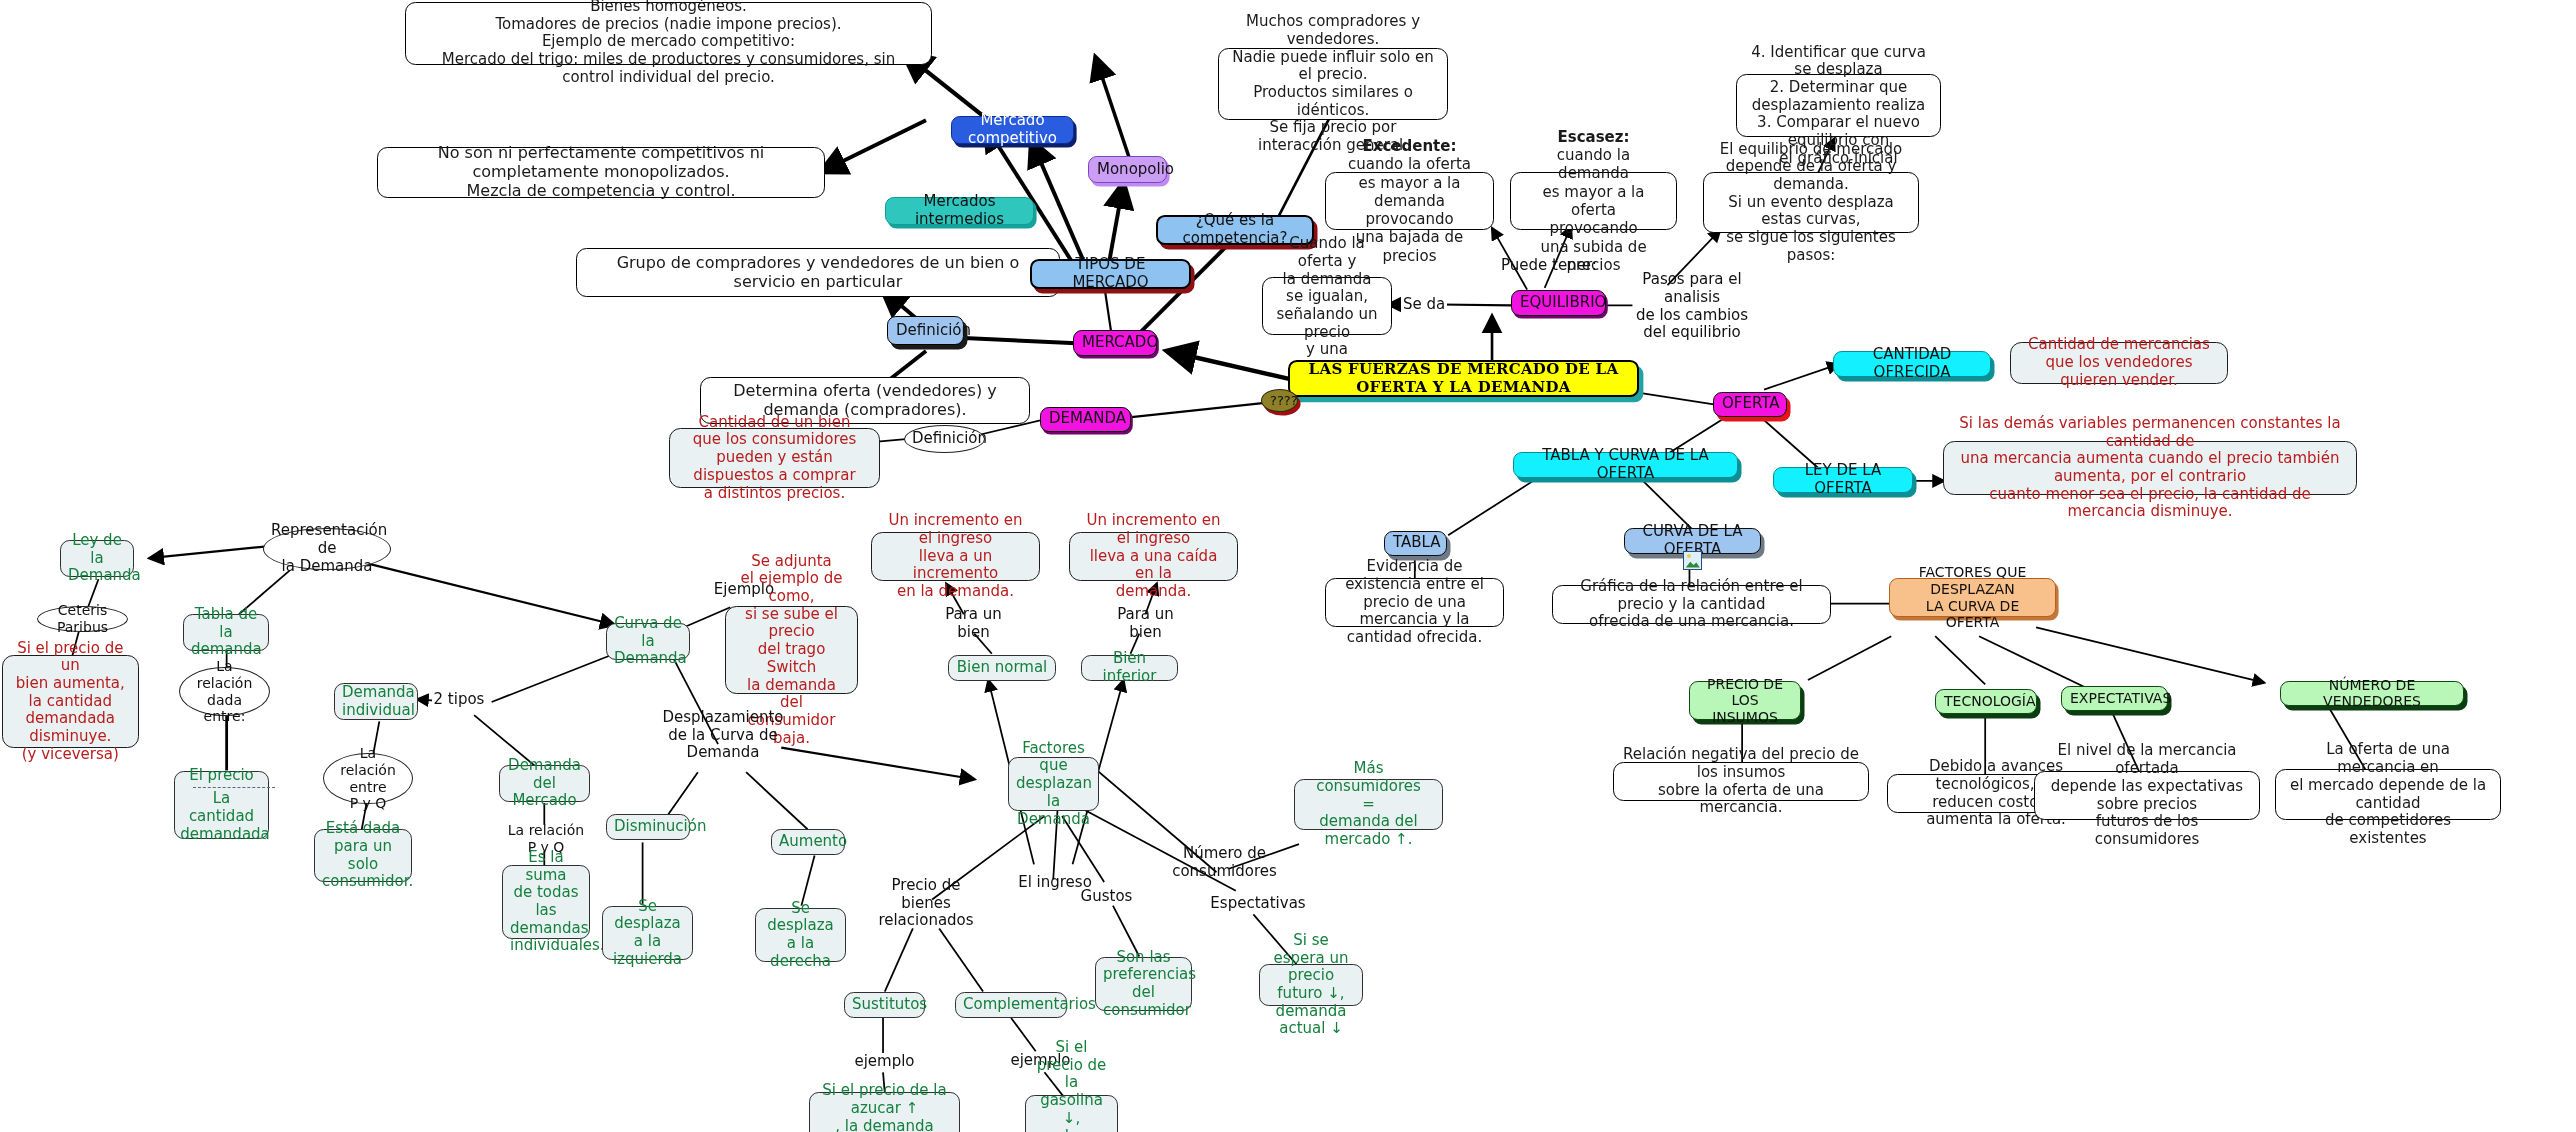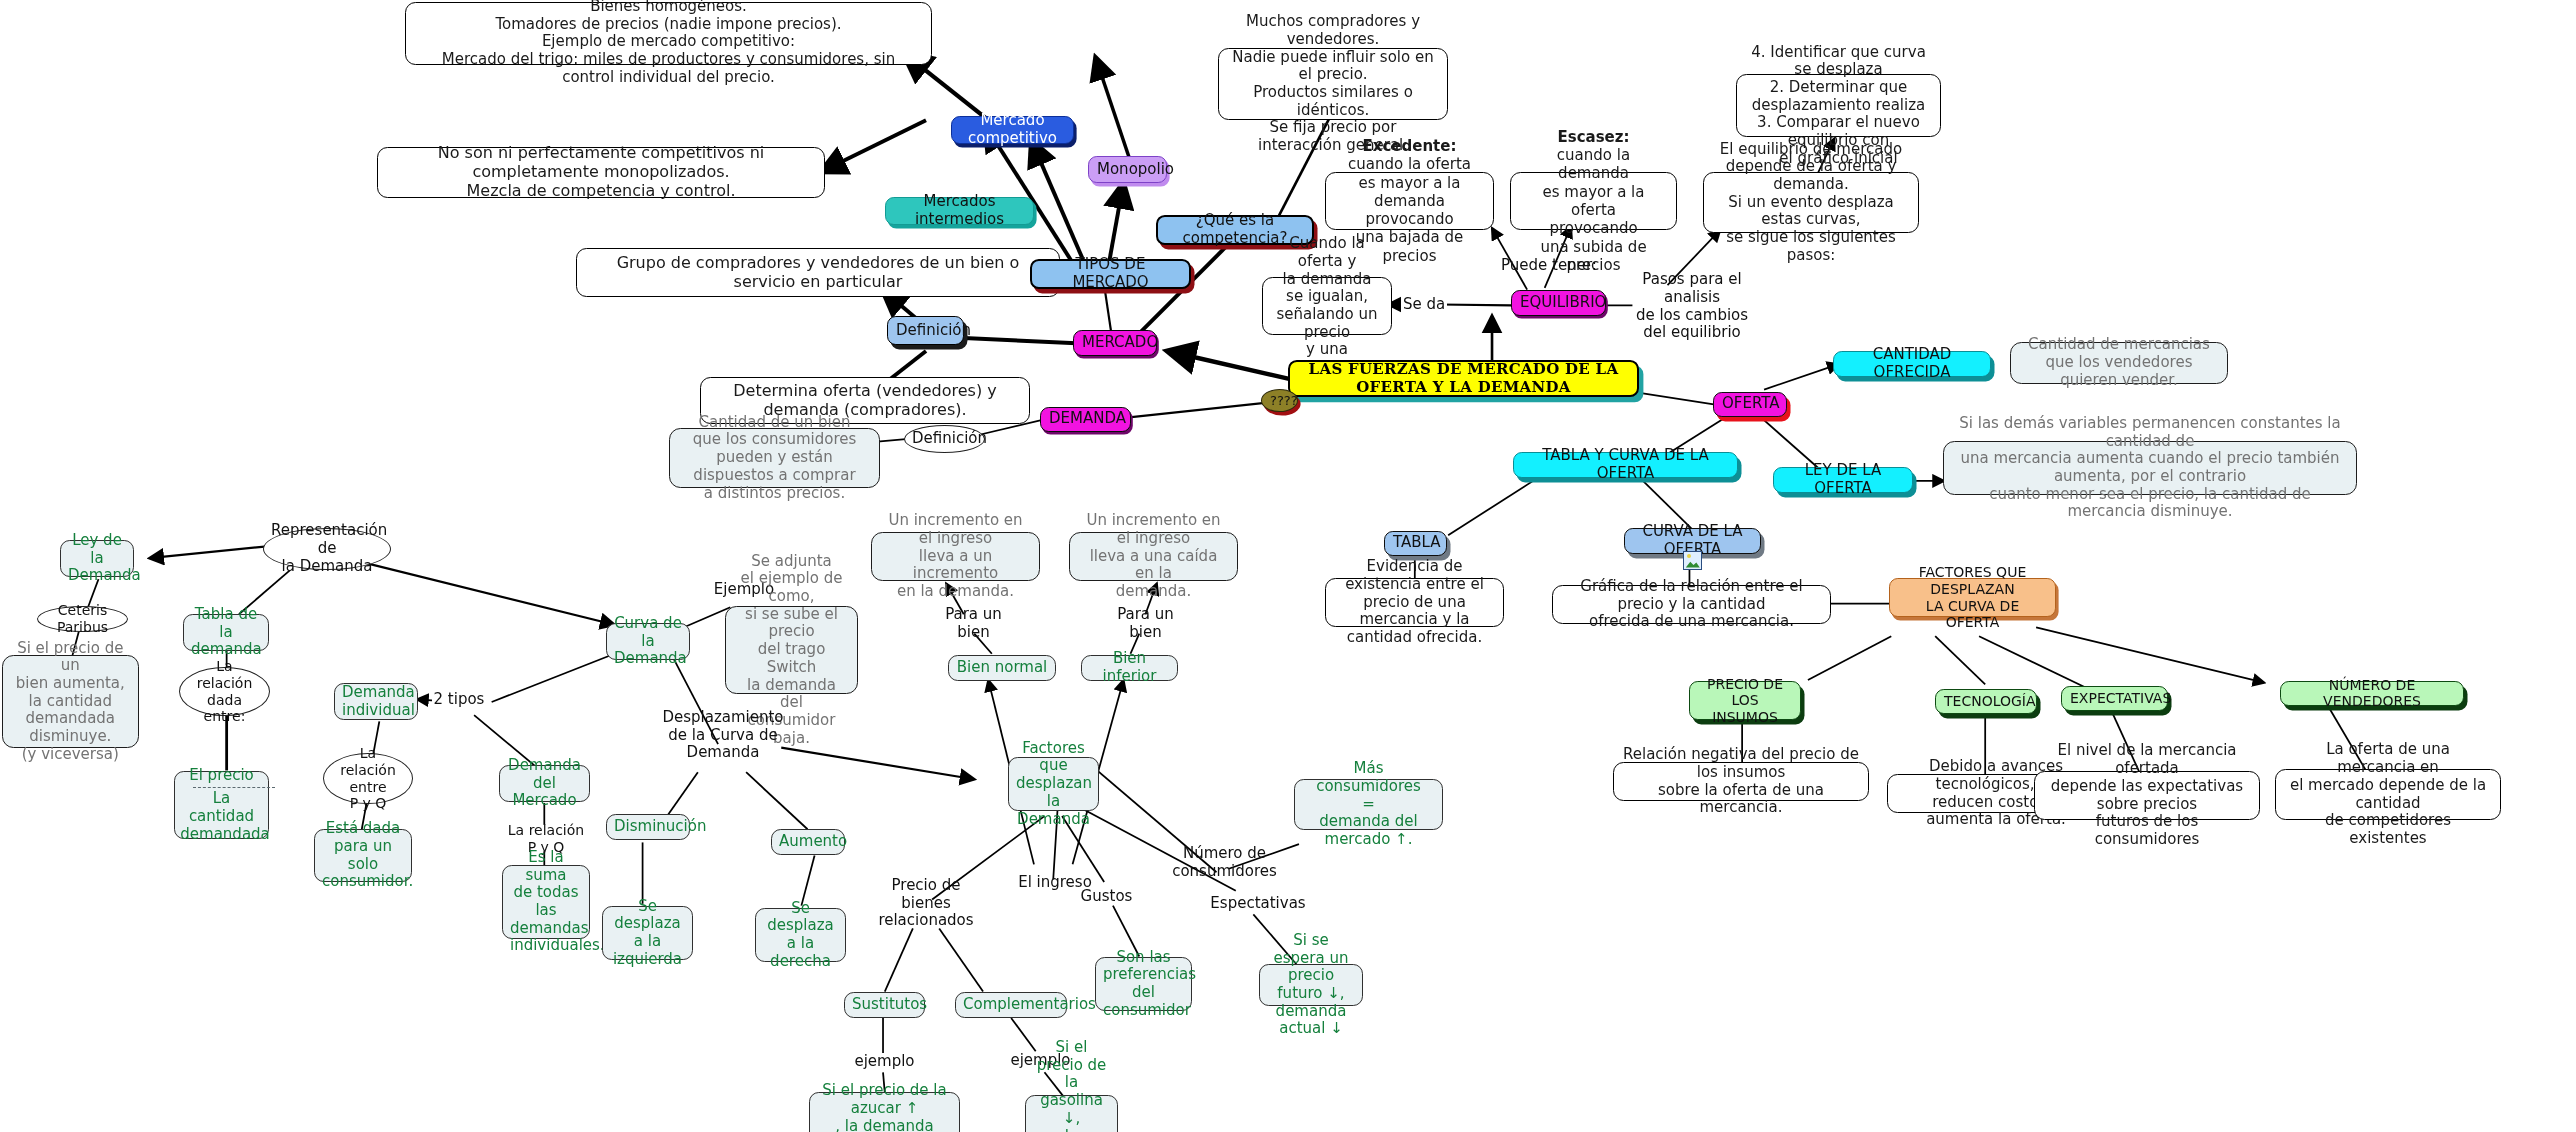--- a/index.html
+++ b/index.html
@@ -8,21 +8,21 @@
   svg.links{position:absolute;left:0;top:0;width:2576px;height:1132px;pointer-events:none;}
 
   .node{position:absolute;box-sizing:border-box;display:flex;align-items:center;
         justify-content:center;text-align:center;line-height:1.18;}
   .node span{display:block;width:100%;}
 
   
   .note{background:#ffffff;border:1.8px solid #000;border-radius:10.5px;color:#1a1a1a;
         font-size:16.7px;padding:6.1px 8.8px;}
   
-  .note2{background:#e9f1f3;border:1.8px solid #1d1d1d;border-radius:11.4px;color:#737373;
+  .note2{background:#e9f1f3;border:1.8px solid #1d1d1d;border-radius:11.4px;color:#b91c1c;
          font-size:16.7px;padding:5.3px 8px;}
   
   .sb{background:#e9f1f3;border:1.4px solid #303030;border-radius:9.7px;color:#15803d;
       font-size:17.6px;padding:4.4px 7px;}
   
   .ell{background:#ffffff;border:1.4px solid #222;border-radius:50%;color:#111;
        font-size:16.7px;padding:5.3px 7px;}
   
   .lbl{background:transparent;border:0;color:#111;font-size:16.7px;}
 

